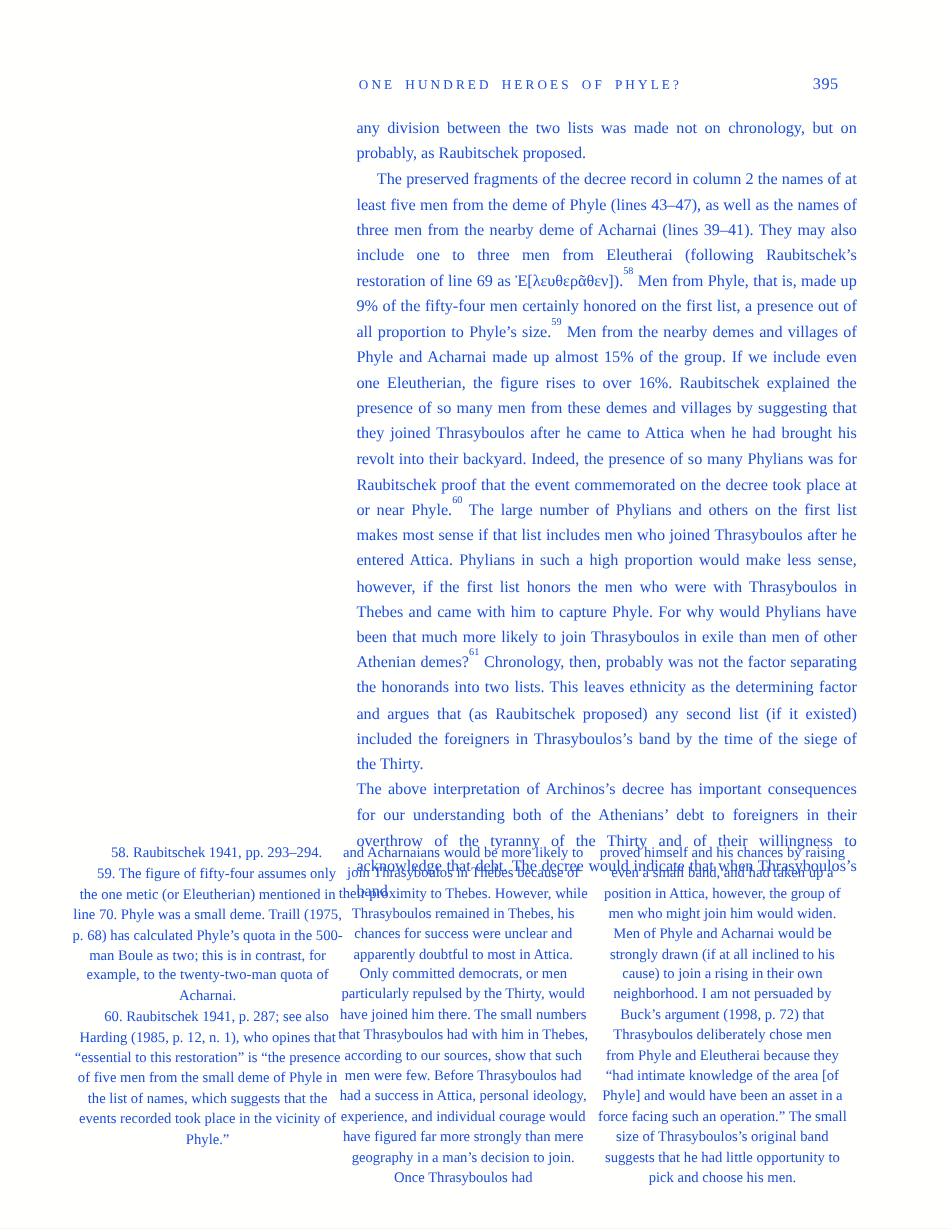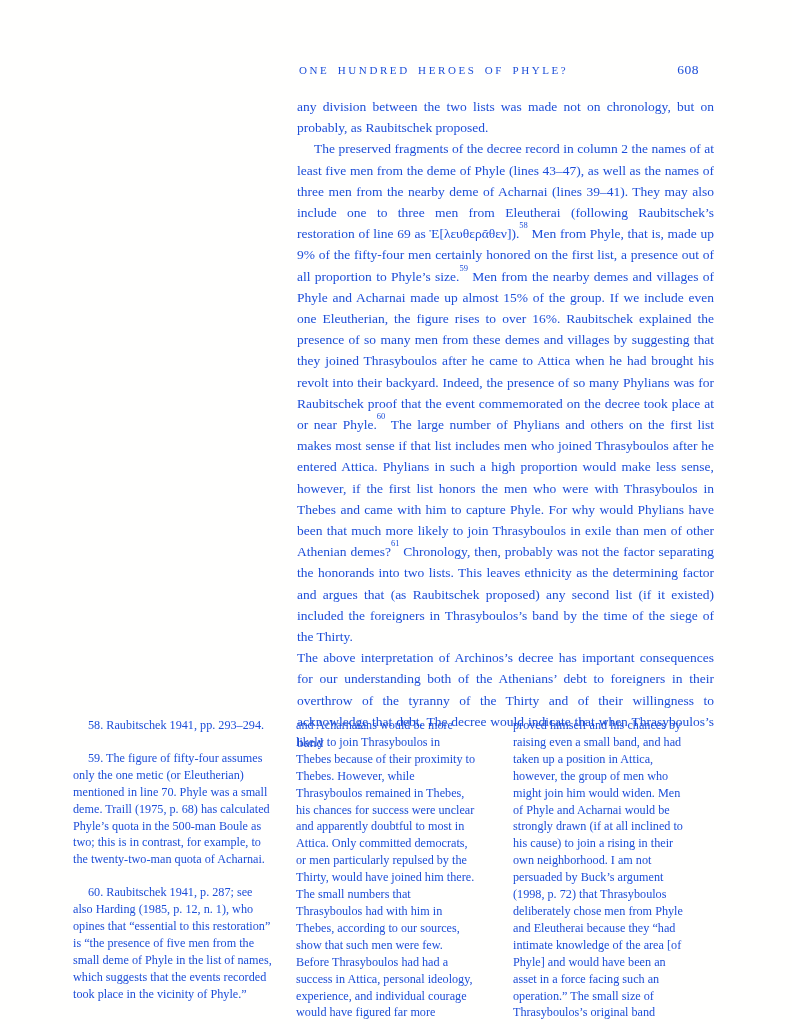--- a/index.html
+++ b/index.html
@@ -70,31 +70,31 @@
   .fn-col {
     position: absolute;
     top: 701px;
     font-size: 12.2px;
     line-height: 16.9px;
     text-align: left;
   }
   .fn-col1 { left: 57px;  width: 232px; }
   .fn-col2 { left: 280px; width: 212px; }
   .fn-col3 { left: 497px; width: 210px; }
-  .fn, .fn-cont { margin: 16px; }
+  .fn, .fn-cont { margin: 1px; text-align: center; }
   .fn { text-indent: 15px; }
 </style>
 </head>
 <body>
 
 <div class="page">
 
   <header class="running-head">
     <span class="rh-title">ONE HUNDRED HEROES OF PHYLE?</span>
-    <span class="rh-page">608</span>
+    <span class="rh-page">395</span>
   </header>
 
   <main class="main-column">
 
     <p class="body-para">any division between the two lists was made not on chronology, but on probably, as Raubitschek proposed.</p>
 
     <p class="body-para indent"><span>The preserved fragments of the decree record in column 2 the names of at least five men from the deme of Phyle (lines 43–47), as well as the names of three men from the nearby deme of Acharnai (lines 39–41). They may also include one to three men from Eleutherai (following Raubitschek’s restoration of line 69 as Ἐ[λευθερᾶθεν]).</span><sup class="fnref">58</sup><span> Men from Phyle, that is, made up 9% of the fifty-four men certainly honored on the first list, a presence out of all proportion to Phyle’s size.</span><sup class="fnref">59</sup><span> Men from the nearby demes and villages of Phyle and Acharnai made up almost 15% of the group. If we include even one Eleutherian, the figure rises to over 16%. Raubitschek explained the presence of so many men from these demes and villages by suggesting that they joined Thrasyboulos after he came to Attica when he had brought his revolt into their backyard. Indeed, the presence of so many Phylians was for Raubitschek proof that the event commemorated on the decree took place at or near Phyle.</span><sup class="fnref">60</sup><span> The large number of Phylians and others on the first list makes most sense if that list includes men who joined Thrasyboulos after he entered Attica. Phylians in such a high proportion would make less sense, however, if the first list honors the men who were with Thrasyboulos in Thebes and came with him to capture Phyle. For why would Phylians have been that much more likely to join Thrasyboulos in exile than men of other Athenian demes?</span><sup class="fnref">61</sup><span> Chronology, then, probably was not the factor separating the honorands into two lists. This leaves ethnicity as the determining factor and argues that (as Raubitschek proposed) any second list (if it existed) included the foreigners in Thrasyboulos’s band by the time of the siege of the Thirty.</span></p>
 
 
     <p class="body-para">The above interpretation of Archinos’s decree has important consequences for our understanding both of the Athenians’ debt to foreigners in their overthrow of the tyranny of the Thirty and of their willingness to acknowledge that debt. The decree would indicate that when Thrasyboulos’s band</p>

